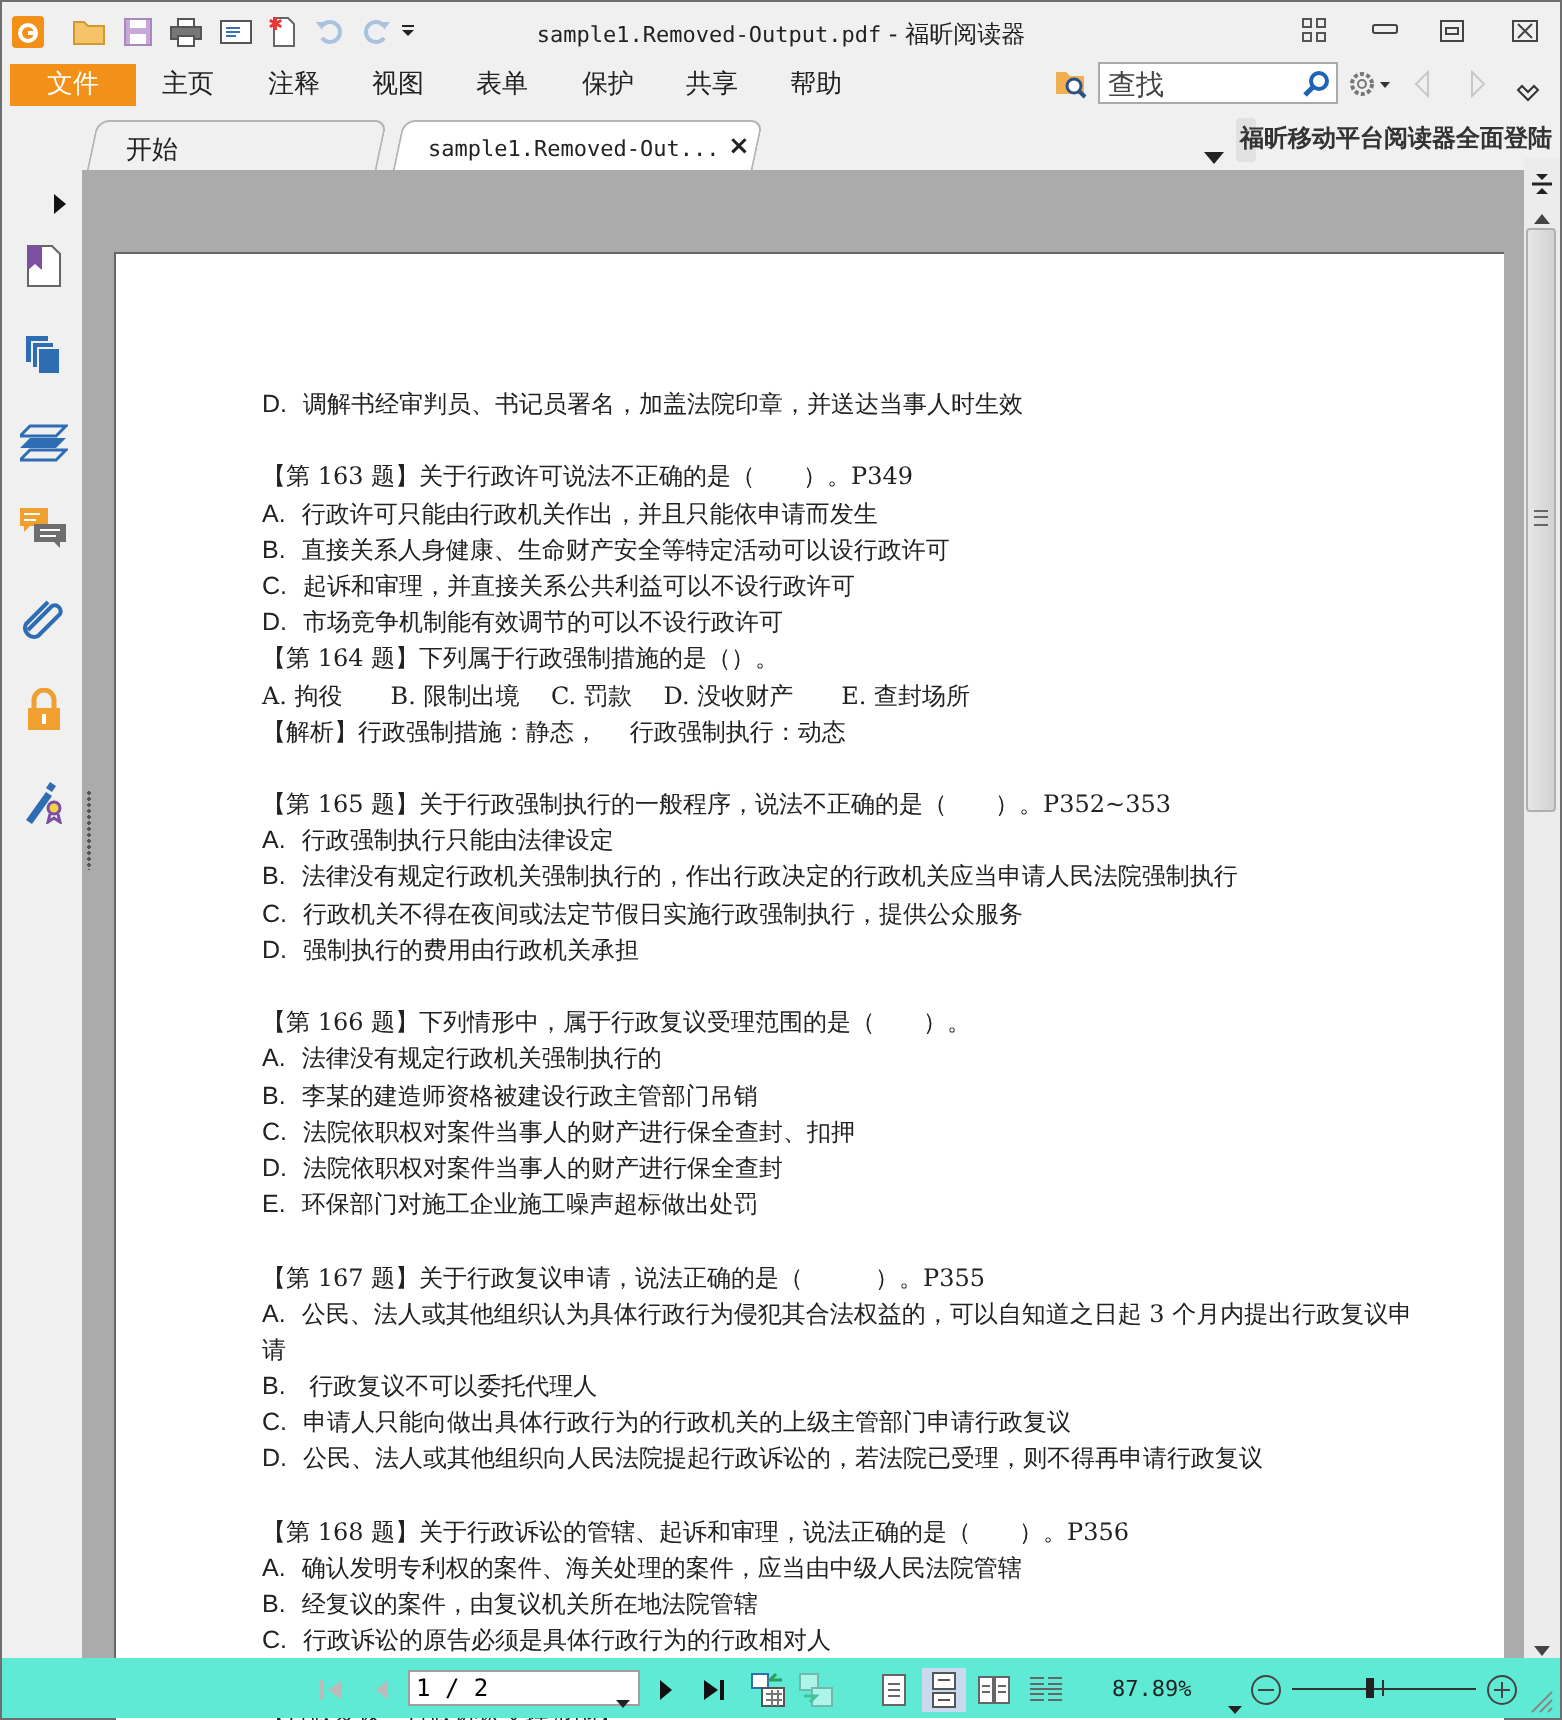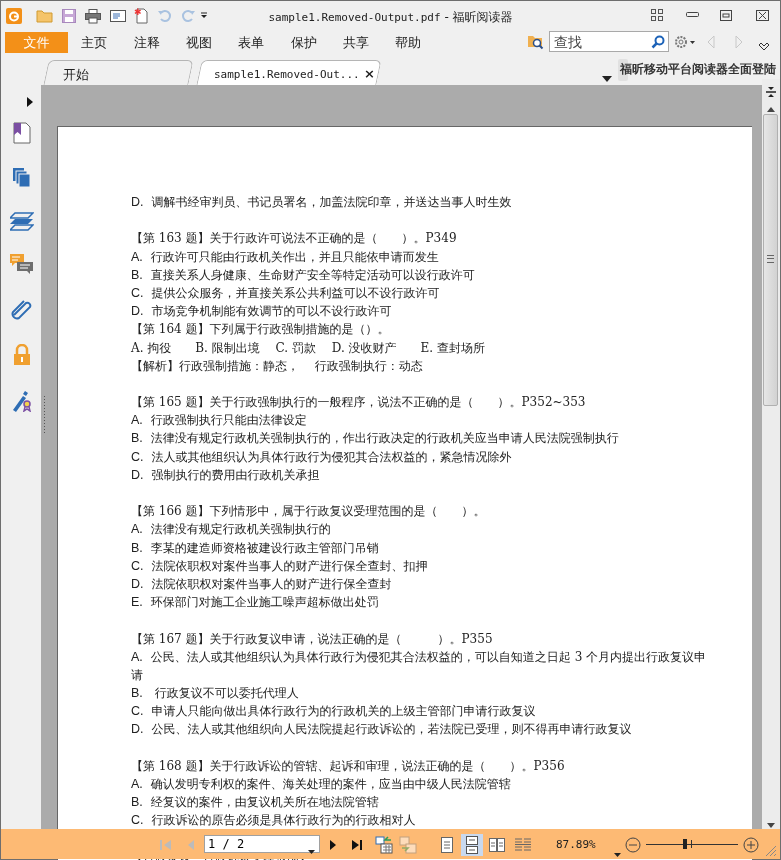--- a/index.html
+++ b/index.html
@@ -41,21 +41,21 @@
   .content { position: absolute; left: 73px; top: 66px; width: 610px; font-family: "DejaVu Serif", serif; font-size: 12px; color: #222; }
   .line { height: 18.2px; line-height: 18.2px; white-space: nowrap; }
   .gap { height: 18.2px; }
   .lbl { font-family: "Liberation Sans", sans-serif; font-size: 12.5px; margin-right: 8px; }
 
   
   .vscroll { position: absolute; left: 761px; top: 78px; width: 18px; height: 750px; background: #ececec; }
   .thumb { position: absolute; left: 1px; top: 35px; width: 15px; height: 292px; background: linear-gradient(90deg, #e6e6e6, #d2d2d2); border: 1px solid #b0b0b0; border-radius: 2px; }
 
   
-  .statusbar { position: absolute; left: 0; top: 828px; width: 779px; height: 30px; background: #fdba74; }
+  .statusbar { position: absolute; left: 0; top: 828px; width: 779px; height: 30px; background: #5eead4; }
   .sb-btn { position: absolute; top: 7px; width: 18px; height: 18px; display:flex; align-items:center; justify-content:center; }
   .pagebox { position: absolute; left: 203px; top: 6px; width: 116px; height: 18px; background: #fff; border: 1px solid #a0a0a0; font-family: "DejaVu Sans Mono", monospace; font-size: 12px; line-height: 16px; padding-left: 3px; }
   .zoomval { position: absolute; left: 555px; top: 9px; font-family: "DejaVu Sans Mono", monospace; font-size: 11px; color: #222; }
   .slider { position: absolute; left: 645px; top: 15px; width: 92px; height: 1px; background: #333; }
   .slider-handle { position: absolute; left: 682px; top: 10px; width: 4px; height: 10px; background: #222; }
 </style>
 </head>
 <body>
 
 <div class="window">
@@ -275,30 +275,30 @@
   </div>
 
   <div class="docarea">
     <div class="page">
       <div class="content" id="doc-content">
           <div class="line"><span class="lbl">D.</span><span>调解书经审判员、书记员署名，加盖法院印章，并送达当事人时生效</span></div>
           <div class="gap"></div>
           <div class="line"><span>【第 163 题】关于行政许可说法不正确的是（　　）。P349</span></div>
           <div class="line"><span class="lbl">A.</span><span>行政许可只能由行政机关作出，并且只能依申请而发生</span></div>
           <div class="line"><span class="lbl">B.</span><span>直接关系人身健康、生命财产安全等特定活动可以设行政许可</span></div>
-          <div class="line"><span class="lbl">C.</span><span>提供公众服务，并直接关系公共利益可以不设行政许可</span></div>
+          <div class="line"><span class="lbl">C.</span><span>起诉和审理，并直接关系公共利益可以不设行政许可</span></div>
           <div class="line"><span class="lbl">D.</span><span>市场竞争机制能有效调节的可以不设行政许可</span></div>
           <div class="line"><span>【第 164 题】下列属于行政强制措施的是（）。</span></div>
           <div class="line"><span>A. 拘役　　B. 限制出境　 C. 罚款　 D. 没收财产　　E. 查封场所</span></div>
           <div class="line"><span>【解析】行政强制措施：静态，　 行政强制执行：动态</span></div>
           <div class="gap"></div>
           <div class="line"><span>【第 165 题】关于行政强制执行的一般程序，说法不正确的是（　　）。P352~353</span></div>
           <div class="line"><span class="lbl">A.</span><span>行政强制执行只能由法律设定</span></div>
           <div class="line"><span class="lbl">B.</span><span>法律没有规定行政机关强制执行的，作出行政决定的行政机关应当申请人民法院强制执行</span></div>
-          <div class="line"><span class="lbl">C.</span><span>法人或其他组织认为具体行政行为侵犯其合法权益的，紧急情况除外</span></div>
+          <div class="line"><span class="lbl">C.</span><span>行政机关不得在夜间或法定节假日实施行政强制执行，提供公众服务</span></div>
           <div class="line"><span class="lbl">D.</span><span>强制执行的费用由行政机关承担</span></div>
           <div class="gap"></div>
           <div class="line"><span>【第 166 题】下列情形中，属于行政复议受理范围的是（　　）。</span></div>
           <div class="line"><span class="lbl">A.</span><span>法律没有规定行政机关强制执行的</span></div>
           <div class="line"><span class="lbl">B.</span><span>李某的建造师资格被建设行政主管部门吊销</span></div>
           <div class="line"><span class="lbl">C.</span><span>法院依职权对案件当事人的财产进行保全查封、扣押</span></div>
           <div class="line"><span class="lbl">D.</span><span>法院依职权对案件当事人的财产进行保全查封</span></div>
           <div class="line"><span class="lbl">E.</span><span>环保部门对施工企业施工噪声超标做出处罚</span></div>
           <div class="gap"></div>
           <div class="line"><span>【第 167 题】关于行政复议申请，说法正确的是（　　　）。P355</span></div>

